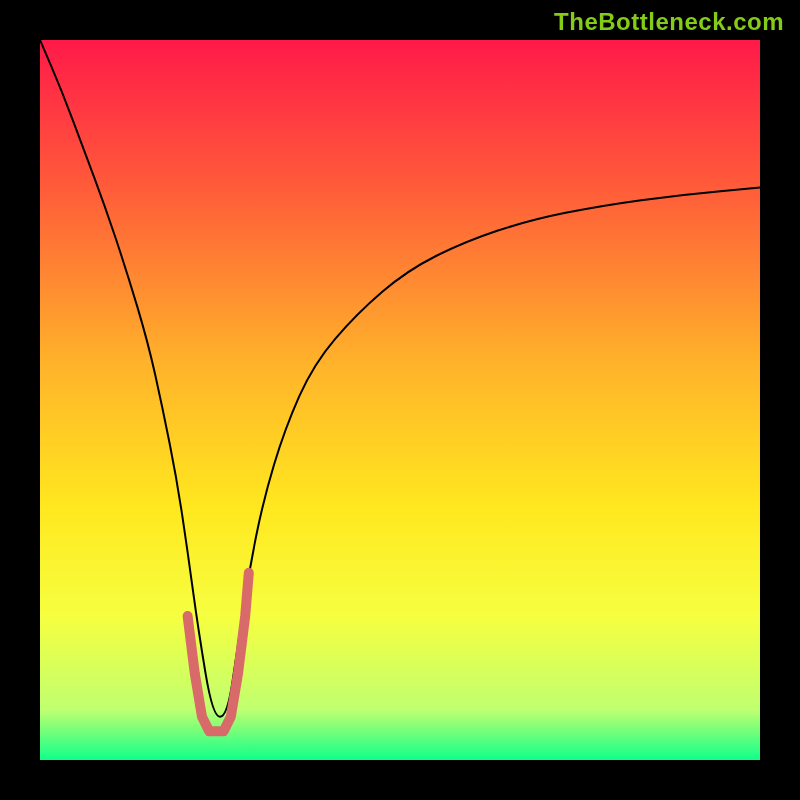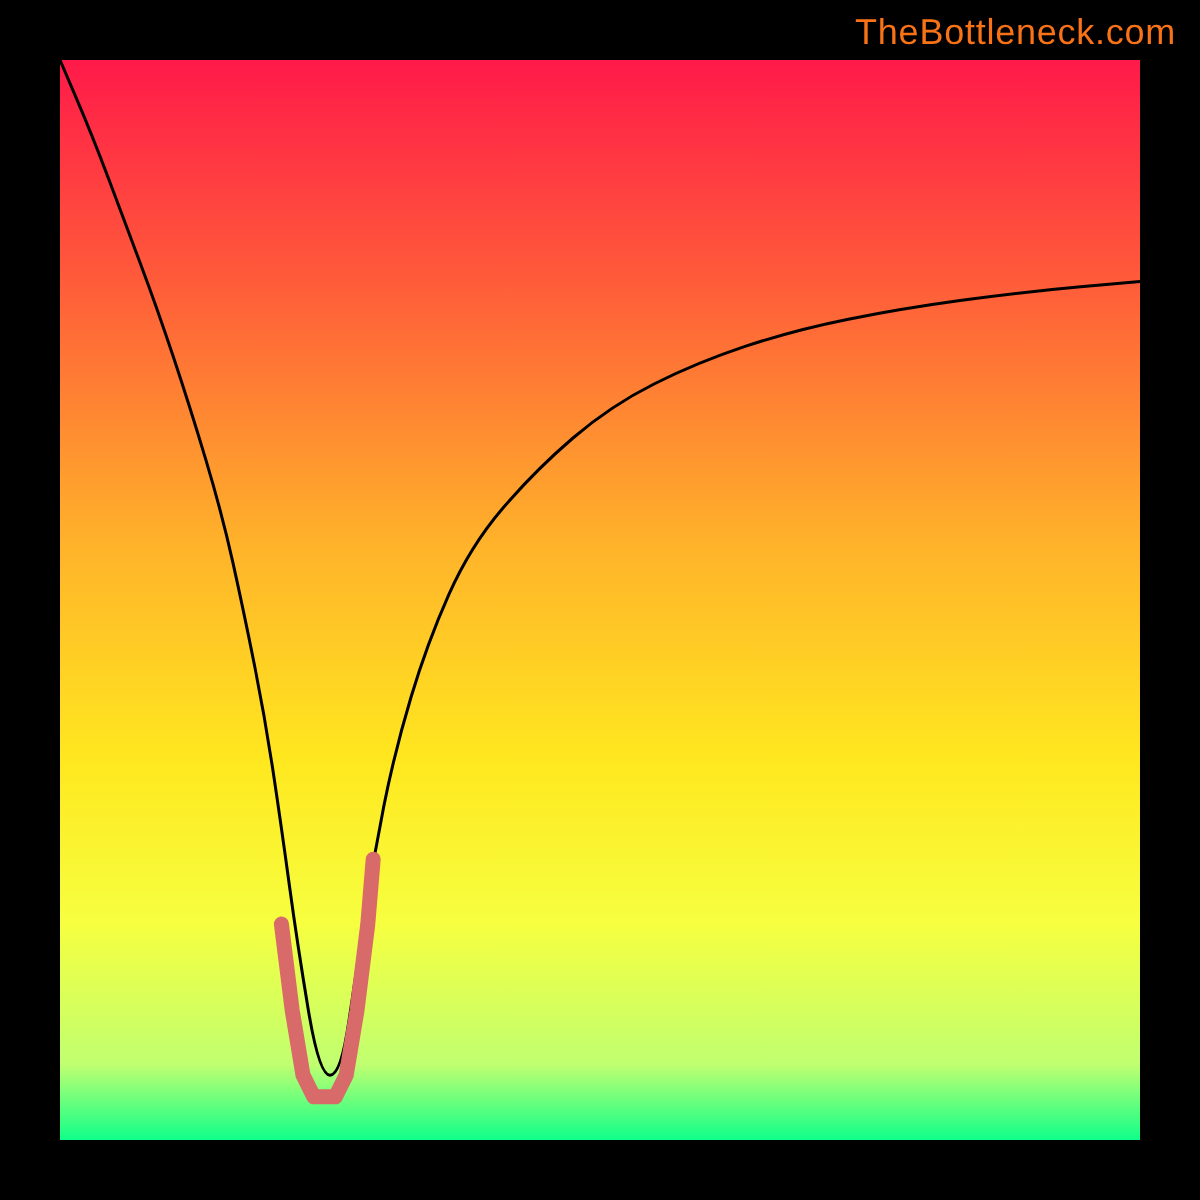--- a/index.html
+++ b/index.html
@@ -7,23 +7,23 @@
     width: 800px;
     height: 800px;
     background: #000;
     position: relative;
     font-family: Arial, Helvetica, sans-serif;
   }
   .watermark {
     position: absolute;
     top: 8px;
     right: 16px;
-    color: #f97316;
+    color: #84cc16;
     font-size: 24px;
-    font-weight: 400;
+    font-weight: 700;
     z-index: 10;
     letter-spacing: 0.5px;
   }
   .plot-area {
     position: absolute;
     left: 40px;
     top: 40px;
     width: 720px;
     height: 720px;
     overflow: hidden;

